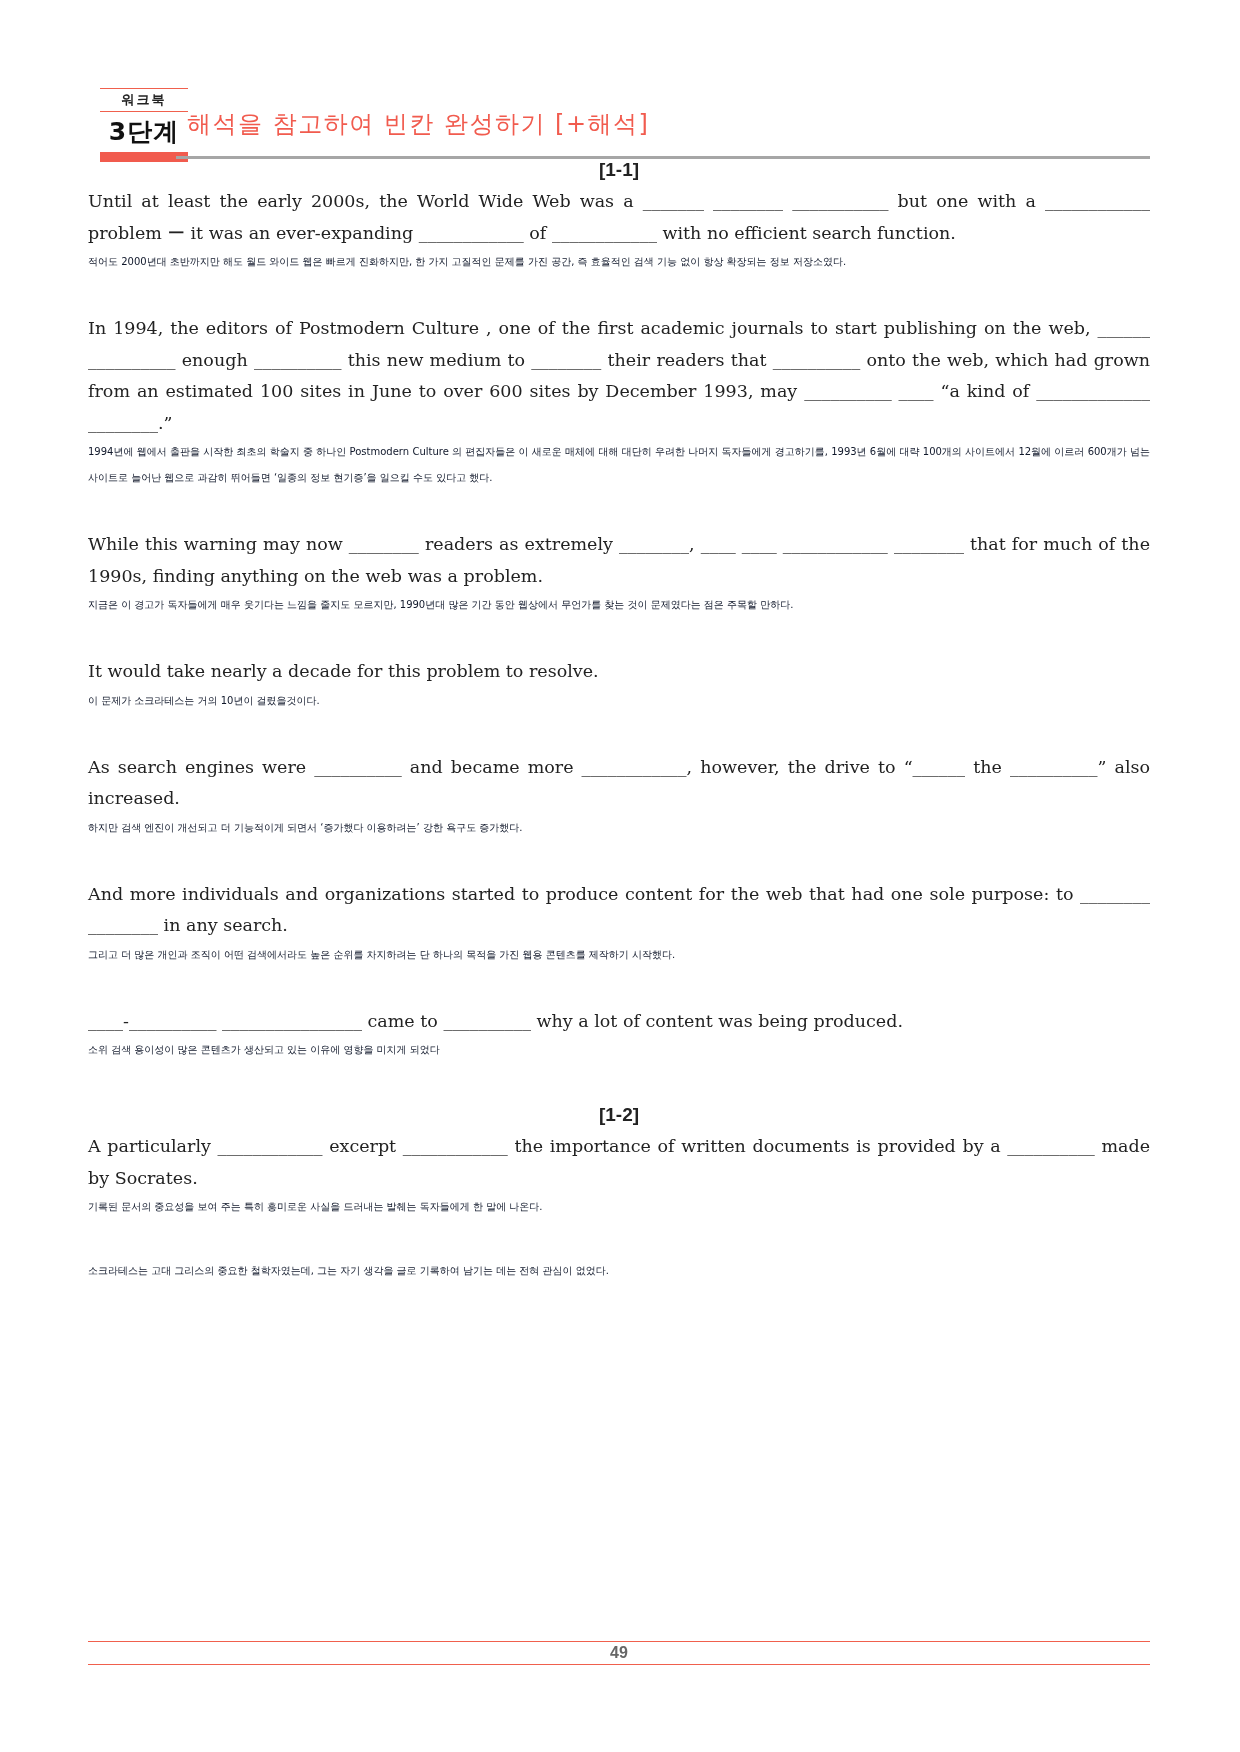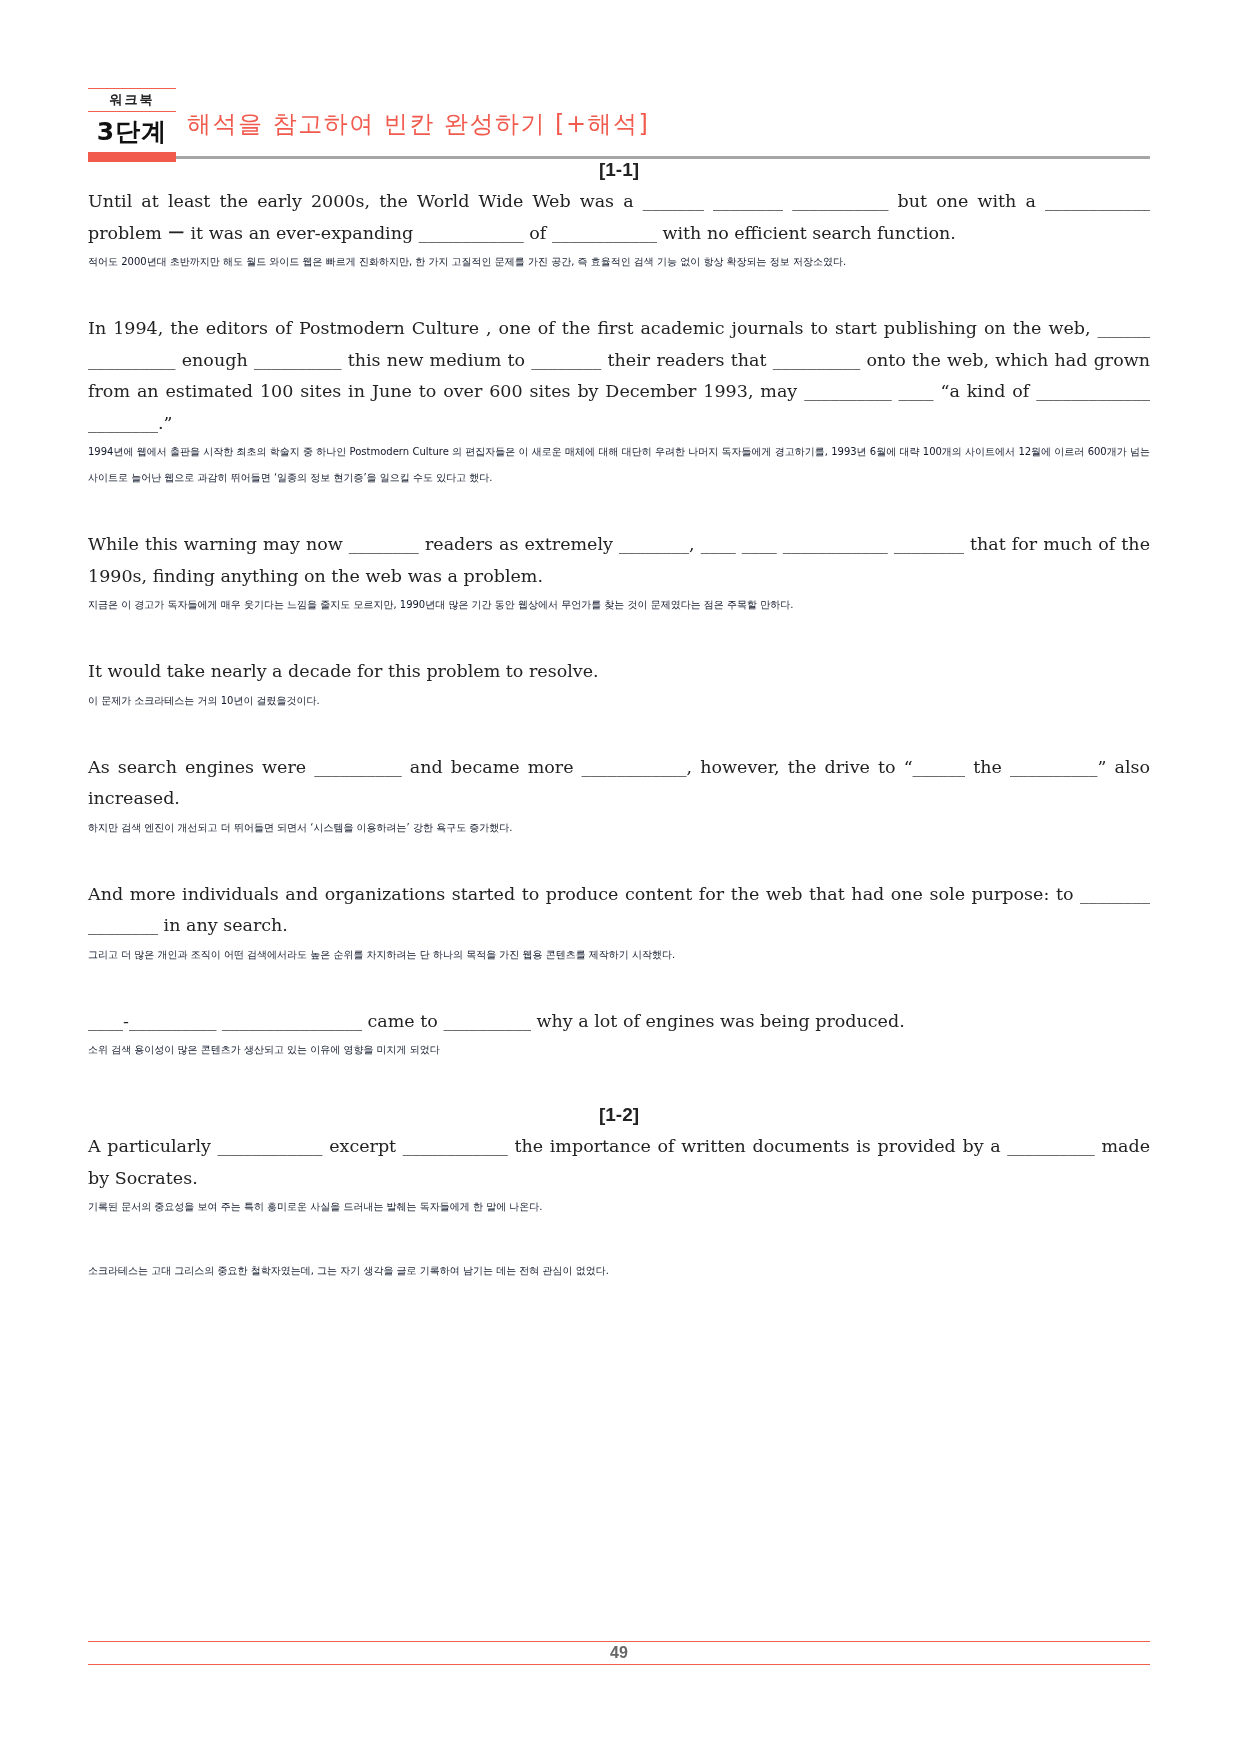--- a/index.html
+++ b/index.html
@@ -1,21 +1,21 @@
 <!DOCTYPE html>
 <html><head>
   <meta charset="utf-8">
   <style>
     html, body { margin: 0; padding: 0; background: #ffffff; }
     body { width: 1240px; height: 1752px; position: relative; overflow: hidden; }
     .page { position: absolute; left: 0; top: 0; width: 1240px; height: 1752px; }
 
     
     .hdr { position: absolute; left: 88px; top: 86px; width: 1062px; height: 80px; }
-    .badge { position: absolute; left: 0; top: 0; width: 88px; height: 78px; }
+    .badge { position: absolute; left: 12px; top: 0; width: 88px; height: 78px; }
     .badge .line-top { position: absolute; left: 0; top: 2px; width: 88px; height: 1px; background: #f0604d; }
     .badge .line-mid { position: absolute; left: 0; top: 25px; width: 88px; height: 1px; background: #f0604d; }
     .badge .wb { position: absolute; left: 0; top: 5px; width: 88px; text-align: center;
       font-family: "DejaVu Sans", sans-serif; font-weight: bold; font-size: 13px; color: #222; letter-spacing: 2px; }
     .badge .stage { position: absolute; left: 0; top: 29px; width: 88px; text-align: center;
       font-family: "DejaVu Sans", sans-serif; font-weight: bold; font-size: 25px; color: #111; letter-spacing: 1px; }
     .badge .bar { position: absolute; left: 0; top: 66px; width: 88px; height: 10px; background: #f15b4e; }
     .hdr .rule { position: absolute; left: 88px; top: 70px; width: 974px; height: 3px; background: #a6a6a6; }
     .hdr .title { position: absolute; left: 99px; top: 22px;
       font-family: "DejaVu Sans", sans-serif; font-size: 24px; color: #f15b4e; letter-spacing: 1.5px; white-space: nowrap; }
@@ -73,30 +73,30 @@
         <p class="ko">지금은 이 경고가 독자들에게 매우 웃기다는 느낌을 줄지도 모르지만, 1990년대 많은 기간 동안 웹상에서 무언가를 찾는 것이 문제였다는 점은 주목할 만하다.</p>
       </div>
 
       <div class="block" style="margin-top:38px;">
         <p class="en">It would take nearly a decade for this problem to resolve.</p>
         <p class="ko">이 문제가 소크라테스는 거의 10년이 걸렸을것이다.</p>
       </div>
 
       <div class="block" style="margin-top:38px;">
         <p class="en">As search engines were __________ and became more ____________, however, the drive to “______ the __________” also increased.</p>
-        <p class="ko">하지만 검색 엔진이 개선되고 더 뛰어들면 되면서 ‘시스템을 이용하려는’ 강한 욕구도 증가했다.</p>
+        <p class="ko">하지만 검색 엔진이 개선되고 더 기능적이게 되면서 ‘증가했다 이용하려는’ 강한 욕구도 증가했다.</p>
       </div>
 
       <div class="block" style="margin-top:38px;">
         <p class="en">And more individuals and organizations started to produce content for the web that had one sole purpose: to ________ ________ in any search.</p>
         <p class="ko">그리고 더 많은 개인과 조직이 어떤 검색에서라도 높은 순위를 차지하려는 단 하나의 목적을 가진 웹용 콘텐츠를 제작하기 시작했다.</p>
       </div>
 
       <div class="block" style="margin-top:38px;">
-        <p class="en">____-__________ ________________ came to __________ why a lot of engines was being produced.</p>
+        <p class="en">____-__________ ________________ came to __________ why a lot of content was being produced.</p>
         <p class="ko">소위 검색 용이성이 많은 콘텐츠가 생산되고 있는 이유에 영향을 미치게 되었다</p>
       </div>
     </div>
 
     <div style="margin-top:36px;">
       <div class="sec-title">[1-2]</div>
 
       <div class="block" style="margin-top:0px;">
         <p class="en">A particularly ____________ excerpt ____________ the importance of written documents is provided by a __________ made by Socrates.</p>
         <p class="ko">기록된 문서의 중요성을 보여 주는 특히 흥미로운 사실을 드러내는 발췌는 독자들에게 한 말에 나온다.</p>

